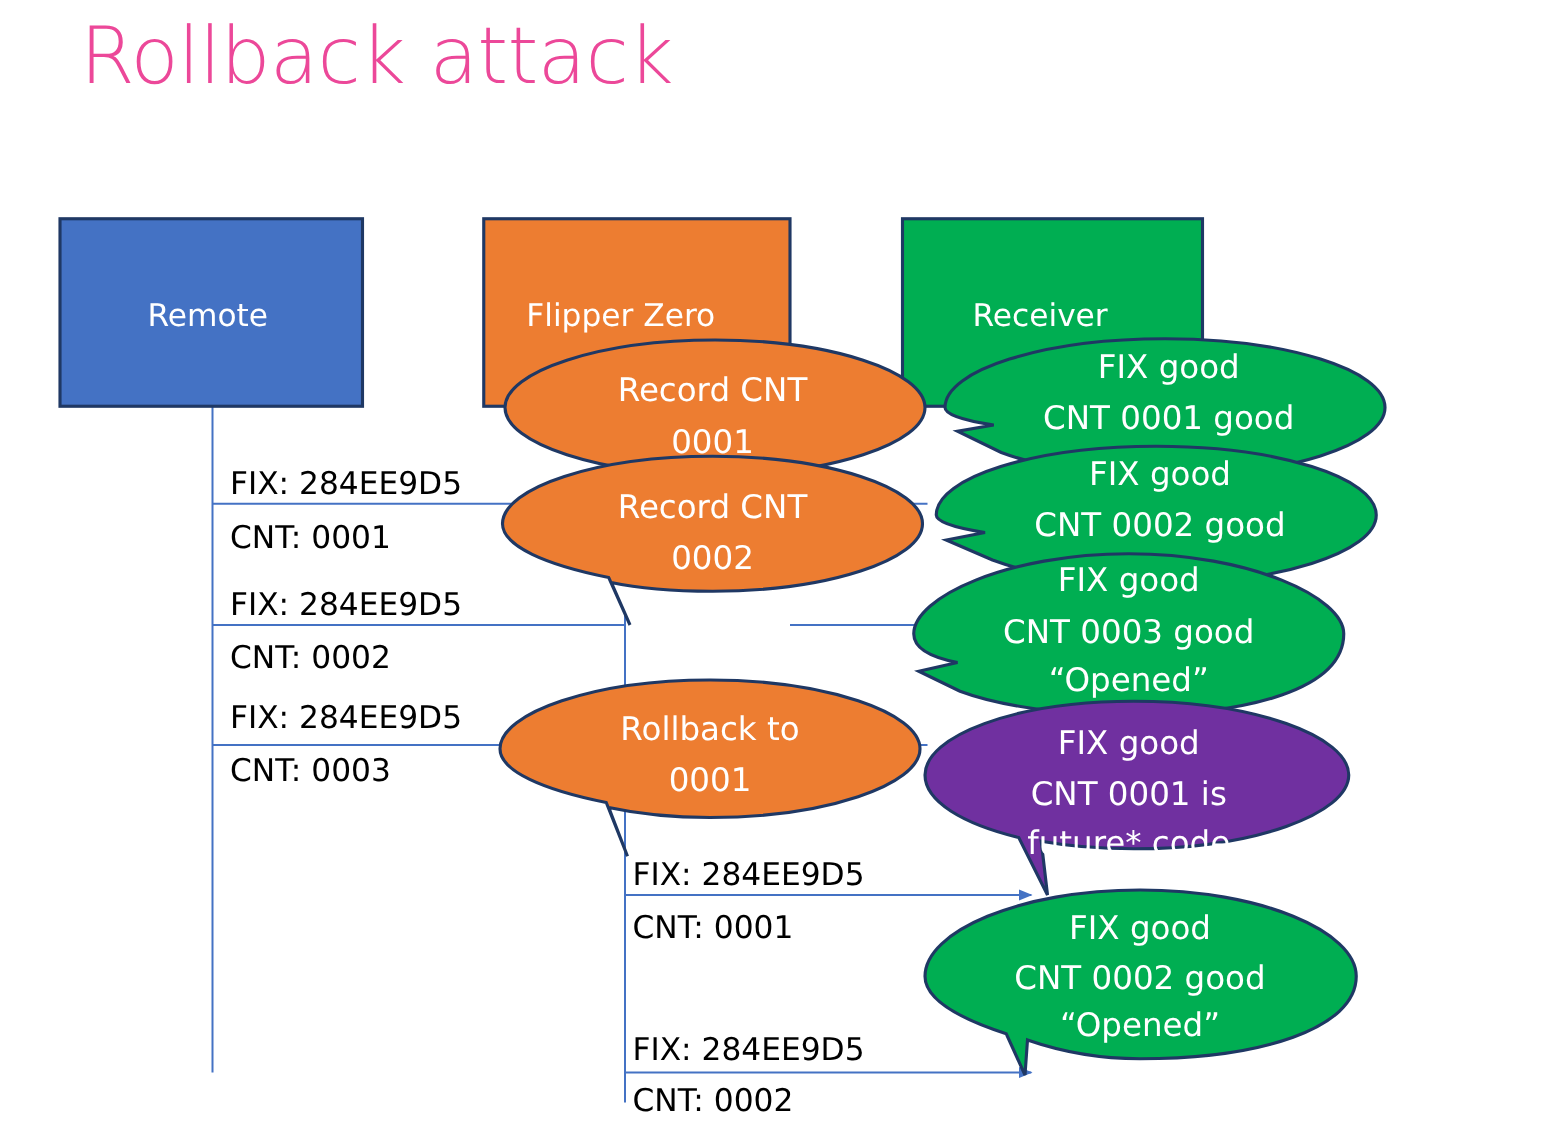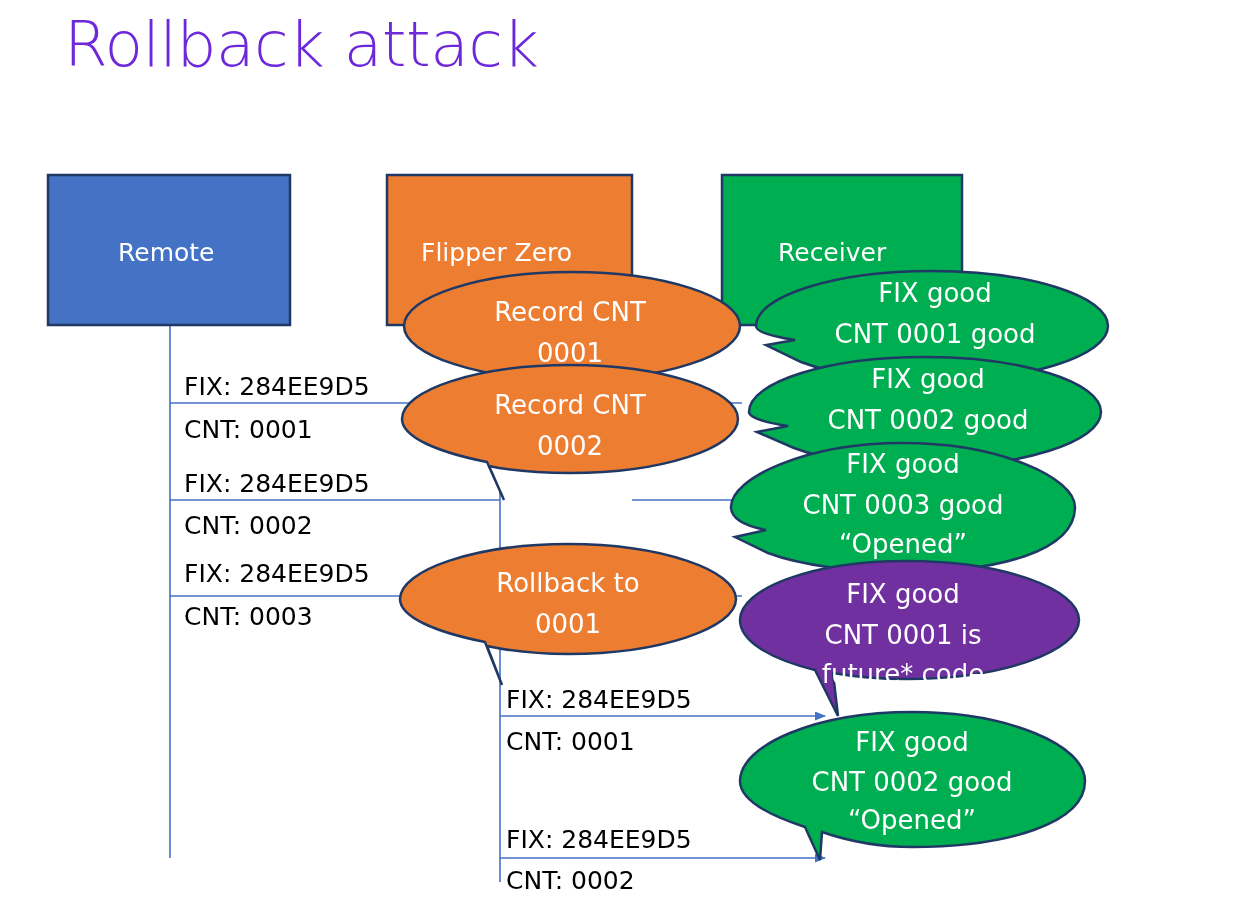--- a/index.html
+++ b/index.html
@@ -20,21 +20,21 @@
     height: 898px;
     background: #ffffff;
   }
   #slide-title {
     position: absolute;
     left: 64px;
     top: 8px;
     font-size: 63px;
     font-weight: 300;
     letter-spacing: -0.5px;
-    color: #6d28d9;
+    color: #ec4899;
     font-family: "DejaVu Sans", "Liberation Sans", sans-serif;
     white-space: nowrap;
   }
   svg#diagram {
     position: absolute;
     left: 0;
     top: 0;
     width: 1233px;
     height: 898px;
     display: block;

